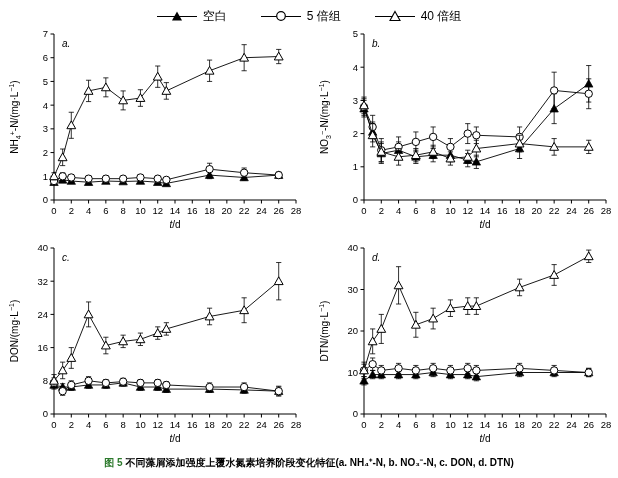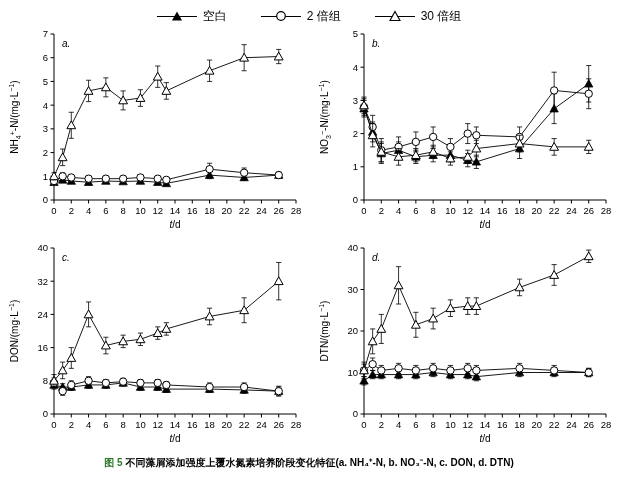--- a/index.html
+++ b/index.html
@@ -49,29 +49,29 @@
           </svg>
       </span>
       <span>空白</span>
     </div>
     <div class="legend-item">
       <span class="legend-line">
         <svg class="legend-mark" width="14" height="12" viewBox="0 0 14 12">
             <circle cx="7" cy="6" r="4.3" fill="#fff" stroke="#000" stroke-width="1.2"></circle>
           </svg>
       </span>
-      <span>2 倍组</span>
+      <span>5 倍组</span>
     </div>
     <div class="legend-item">
       <span class="legend-line">
         <svg class="legend-mark" width="14" height="12" viewBox="0 0 14 12">
             <polygon points="7,1.5 12,10.5 2,10.5" fill="#fff" stroke="#000" stroke-width="1.1"></polygon>
           </svg>
       </span>
-      <span>30 倍组</span>
+      <span>40 倍组</span>
     </div>
   </div>
 
   <div class="panel" id="panel-a" style="left:6px;top:24px;">
       <svg width="300" height="210" viewBox="0 0 300 210">
         <line x1="48" y1="176" x2="290" y2="176" stroke="#000" stroke-width="1"></line>
         <line x1="48" y1="10" x2="48" y2="176" stroke="#000" stroke-width="1"></line>
         <line x1="48" y1="176" x2="48" y2="179.5" stroke="#000" stroke-width="1"></line>
         <text x="48" y="190" text-anchor="middle" font-size="9.5">0</text>
         <line x1="65.28571428571428" y1="176" x2="65.28571428571428" y2="179.5" stroke="#000" stroke-width="1"></line>

